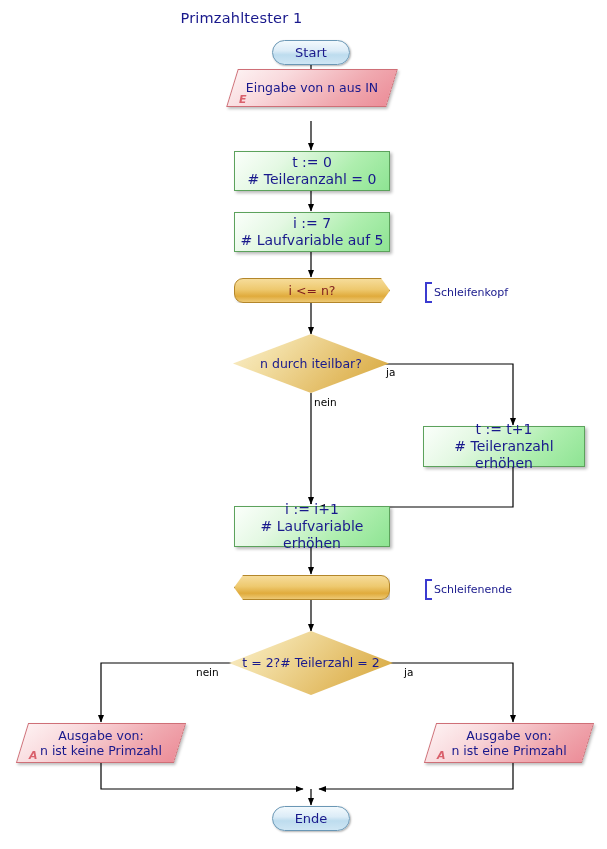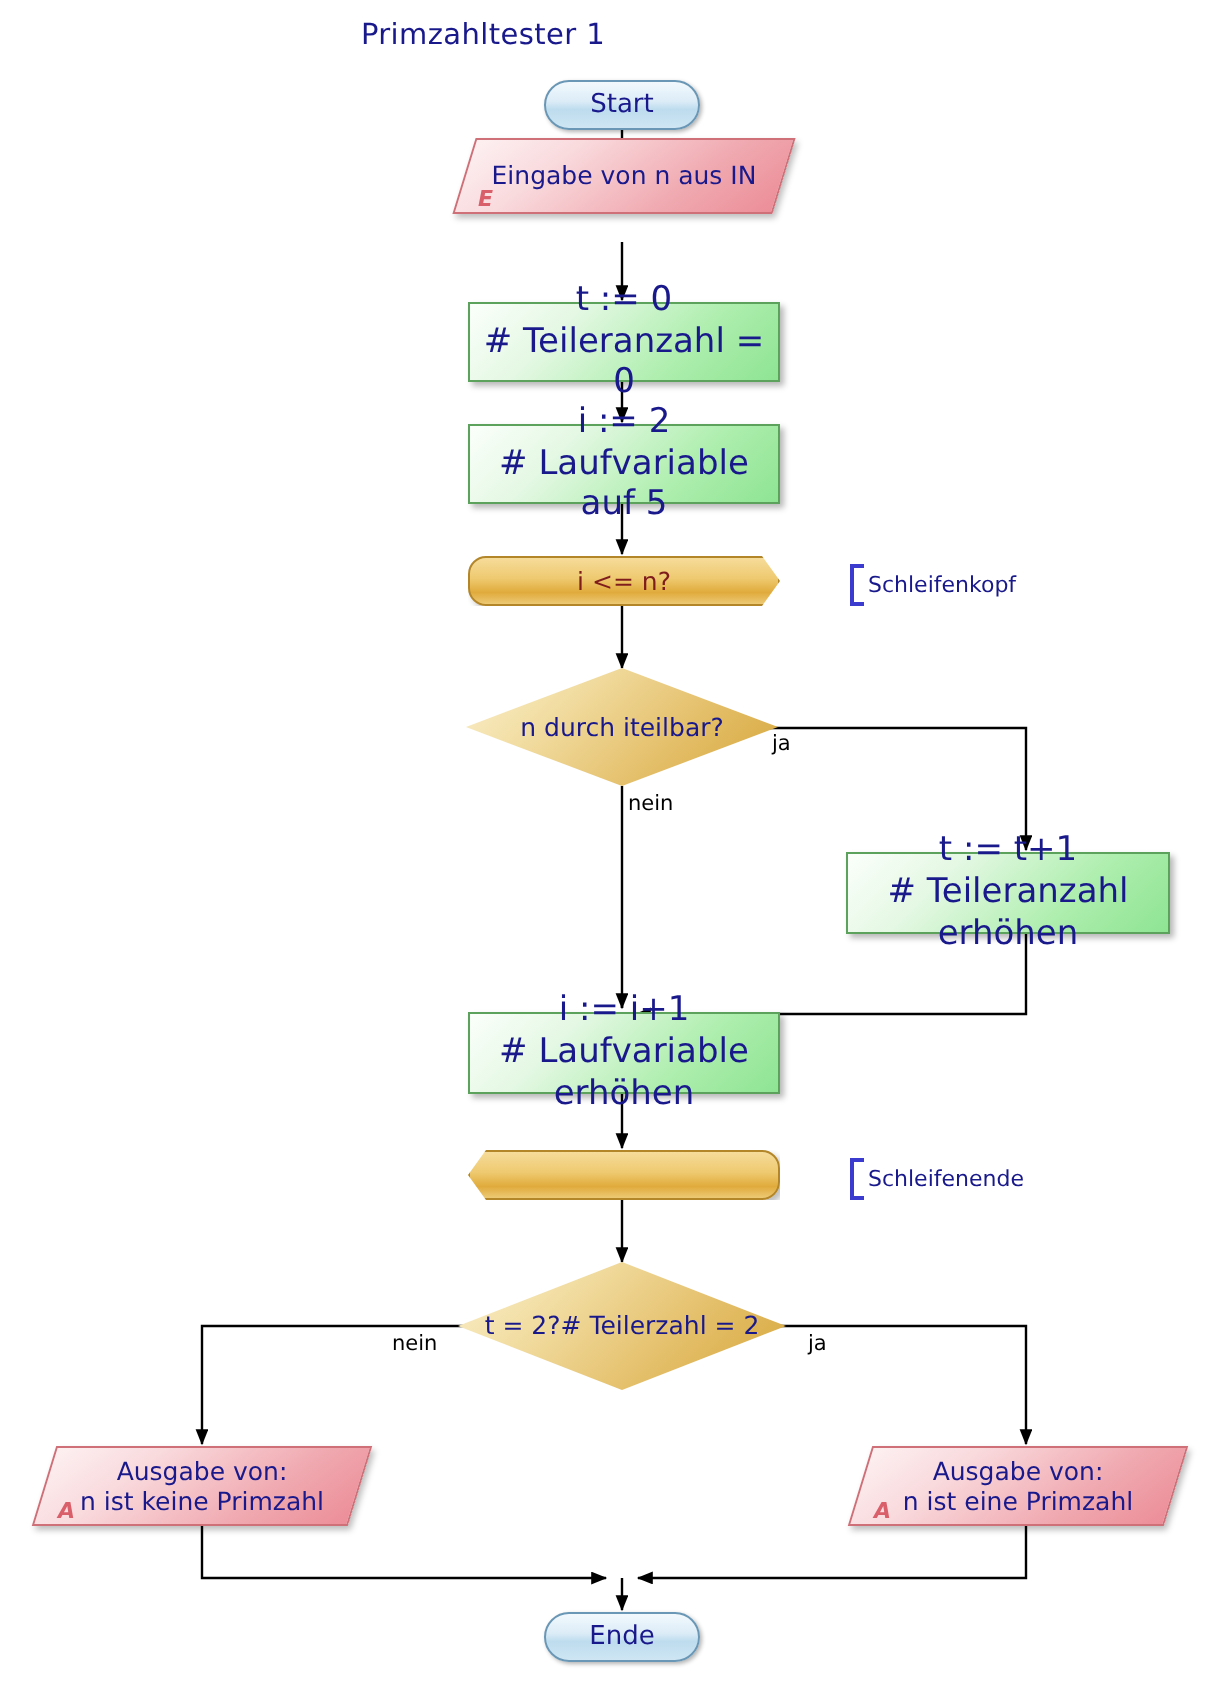--- a/index.html
+++ b/index.html
@@ -15,21 +15,21 @@
   .title{position:absolute;left:0;top:10px;width:483px;text-align:center;
          color:#19198c;font-size:14.5px;letter-spacing:.2px;}
 
   
   .terminator{width:78px;height:25px;border:1px solid #6a97b5;border-radius:13px;
     font-size:13px;
     background:linear-gradient(to bottom,#f2f9fd 0%,#dcecf7 42%,#bddcee 60%,#cfe6f4 100%);
     box-shadow:1px 1px 2px rgba(0,0,0,.30);}
 
   
-  .process{width:156px;height:40px;border:1px solid #5ca25c;font-size:17px;
+  .process{width:156px;height:40px;border:1px solid #5ca25c;font-size:14px;
     background:linear-gradient(135deg,#fbfffb 0%,#e4f8e3 30%,#aeeeae 68%,#8ee493 100%);
     box-shadow:2px 2px 3px rgba(0,0,0,.28);}
 
   
   .io{width:160px;height:38px;font-size:12.5px;position:absolute;z-index:2;}
   .io .skew{position:absolute;inset:0;transform:skewX(-17deg);
     border:1px solid #cf6f77;
     background:linear-gradient(135deg,#fdf0f1 0%,#f9dadd 28%,#f0a9b0 70%,#ec8e99 100%);
     box-shadow:2px 2px 3px rgba(0,0,0,.26);}
   .io .iotext{position:absolute;inset:0;display:flex;flex-direction:column;
@@ -135,21 +135,21 @@
     </div>
     <span class="marker">E</span>
   </div>
 
   <div class="node process" style="left:234px;top:151px;">
     <span>t := 0</span>
     <span># Teileranzahl = 0</span>
   </div>
 
   <div class="node process" style="left:234px;top:212px;">
-    <span>i := 2</span>
+    <span>i := 7</span>
     <span># Laufvariable auf 5</span>
   </div>
 
   <div class="loopbar loophead" style="left:234px;top:278px;">
     <div class="body"></div>
     <div class="lbl">
       <span>i &lt;= n?</span>
     </div>
   </div>
   <div class="annot" style="left:425px;top:282px;">

